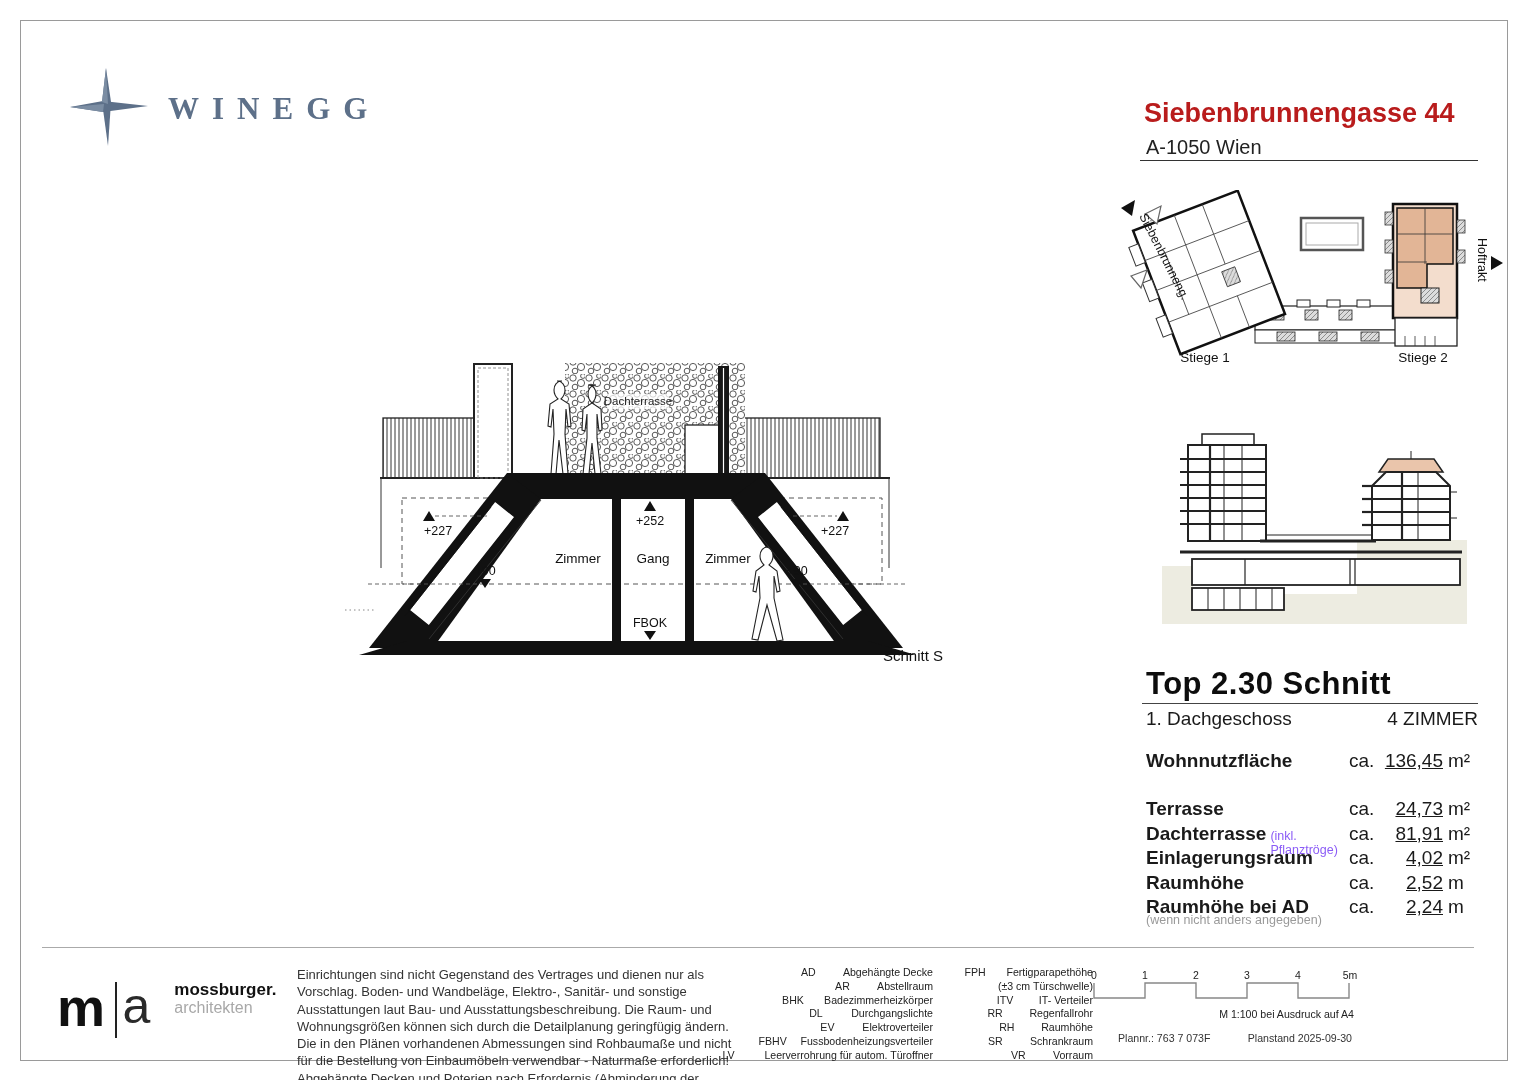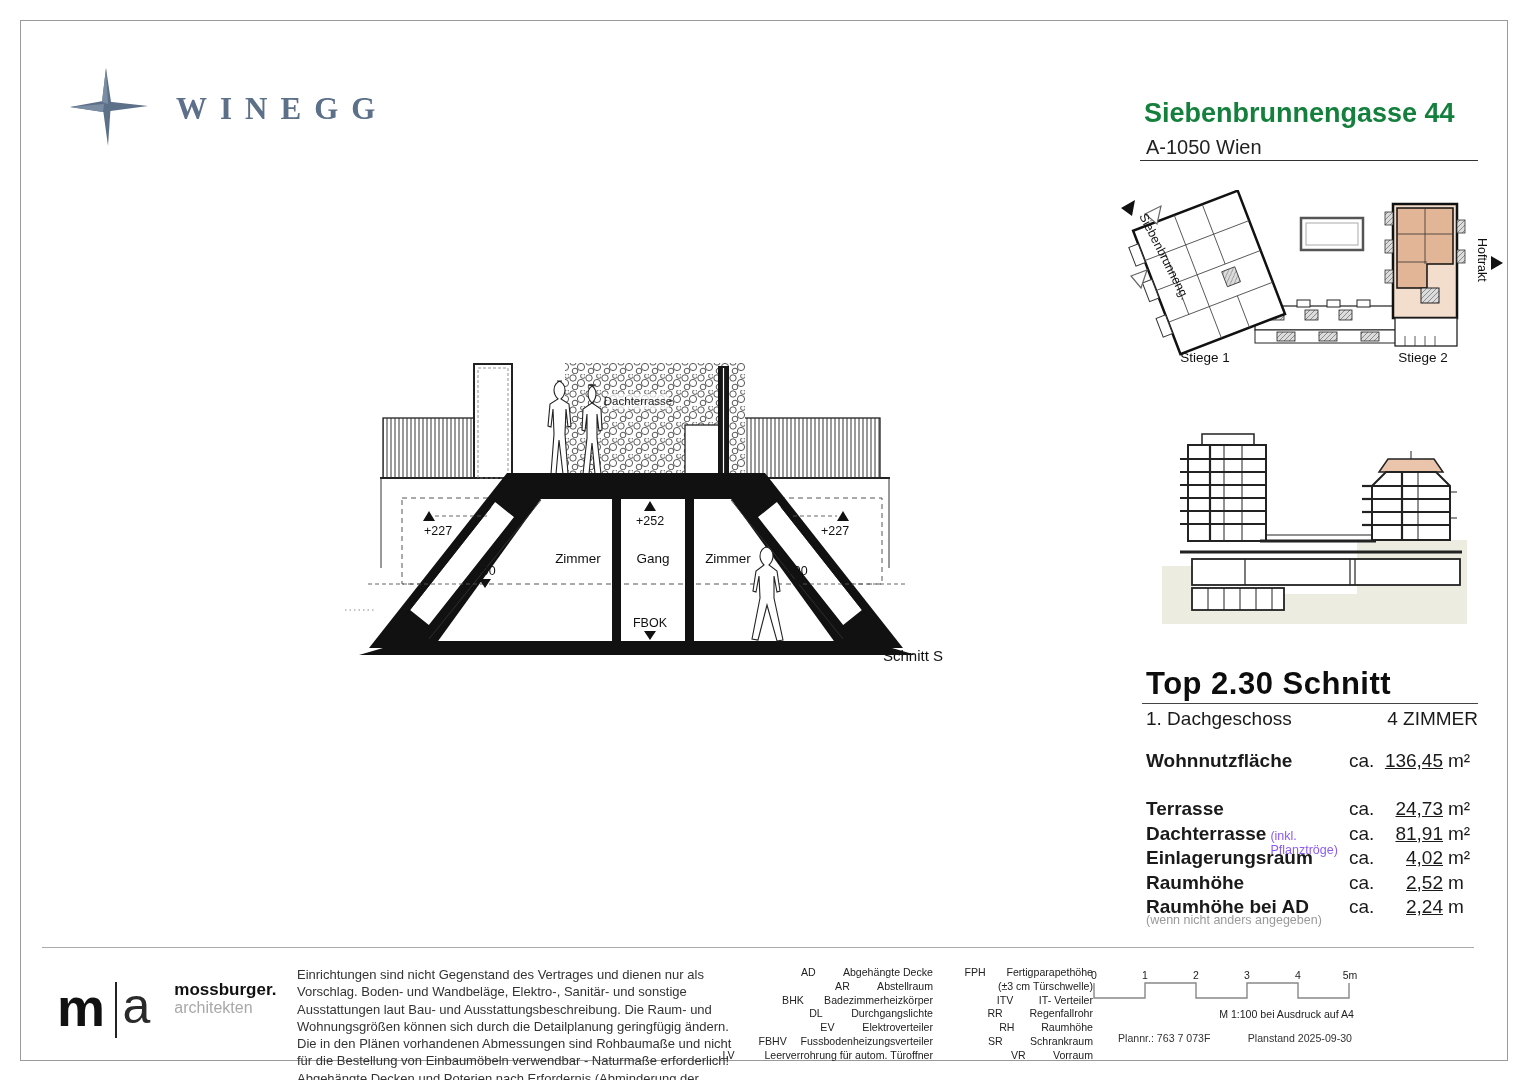--- a/index.html
+++ b/index.html
@@ -8,24 +8,24 @@
     font-family:"Liberation Sans",sans-serif;color:#1a1a1a;
   }
   .abs{position:absolute;}
   svg{display:block;font-family:inherit;}
   svg text{font-family:"Liberation Sans",sans-serif;}
 
   
   .page-frame{left:20px;top:20px;width:1486px;height:1039px;border:1px solid #9a9a9a;}
 
   
-  .winegg{left:70px;top:68px;display:flex;align-items:center;gap:28px;}
+  .winegg{left:70px;top:68px;display:flex;align-items:center;gap:20px;}
   .winegg-word{font-family:"Liberation Serif",serif;font-size:31px;font-weight:600;
     letter-spacing:13px;color:#5d7089;}
-  .proj-title{left:1144px;top:98px;font-size:27px;font-weight:bold;color:#15803d;}
+  .proj-title{left:1144px;top:98px;font-size:27px;font-weight:bold;color:#b91c1c;}
   .proj-city{left:1146px;top:136px;font-size:20px;color:#222;}
   .title-rule{left:1140px;top:160px;width:338px;border-top:1.5px solid #333;}
 
   
   .unit-title{left:1146px;top:666px;font-size:31px;font-weight:bold;color:#0d0d0d;letter-spacing:.5px;}
   .unit-rule{left:1142px;top:703px;width:336px;border-top:1.5px solid #444;}
   .unit-sub{left:1146px;top:708px;width:332px;display:flex;justify-content:space-between;font-size:19px;}
   .vals{left:1146px;width:332px;font-size:19px;}
   .vrow{display:flex;align-items:baseline;height:24.5px;}
   .vrow .lbl{flex:1;white-space:nowrap;font-weight:bold;}

